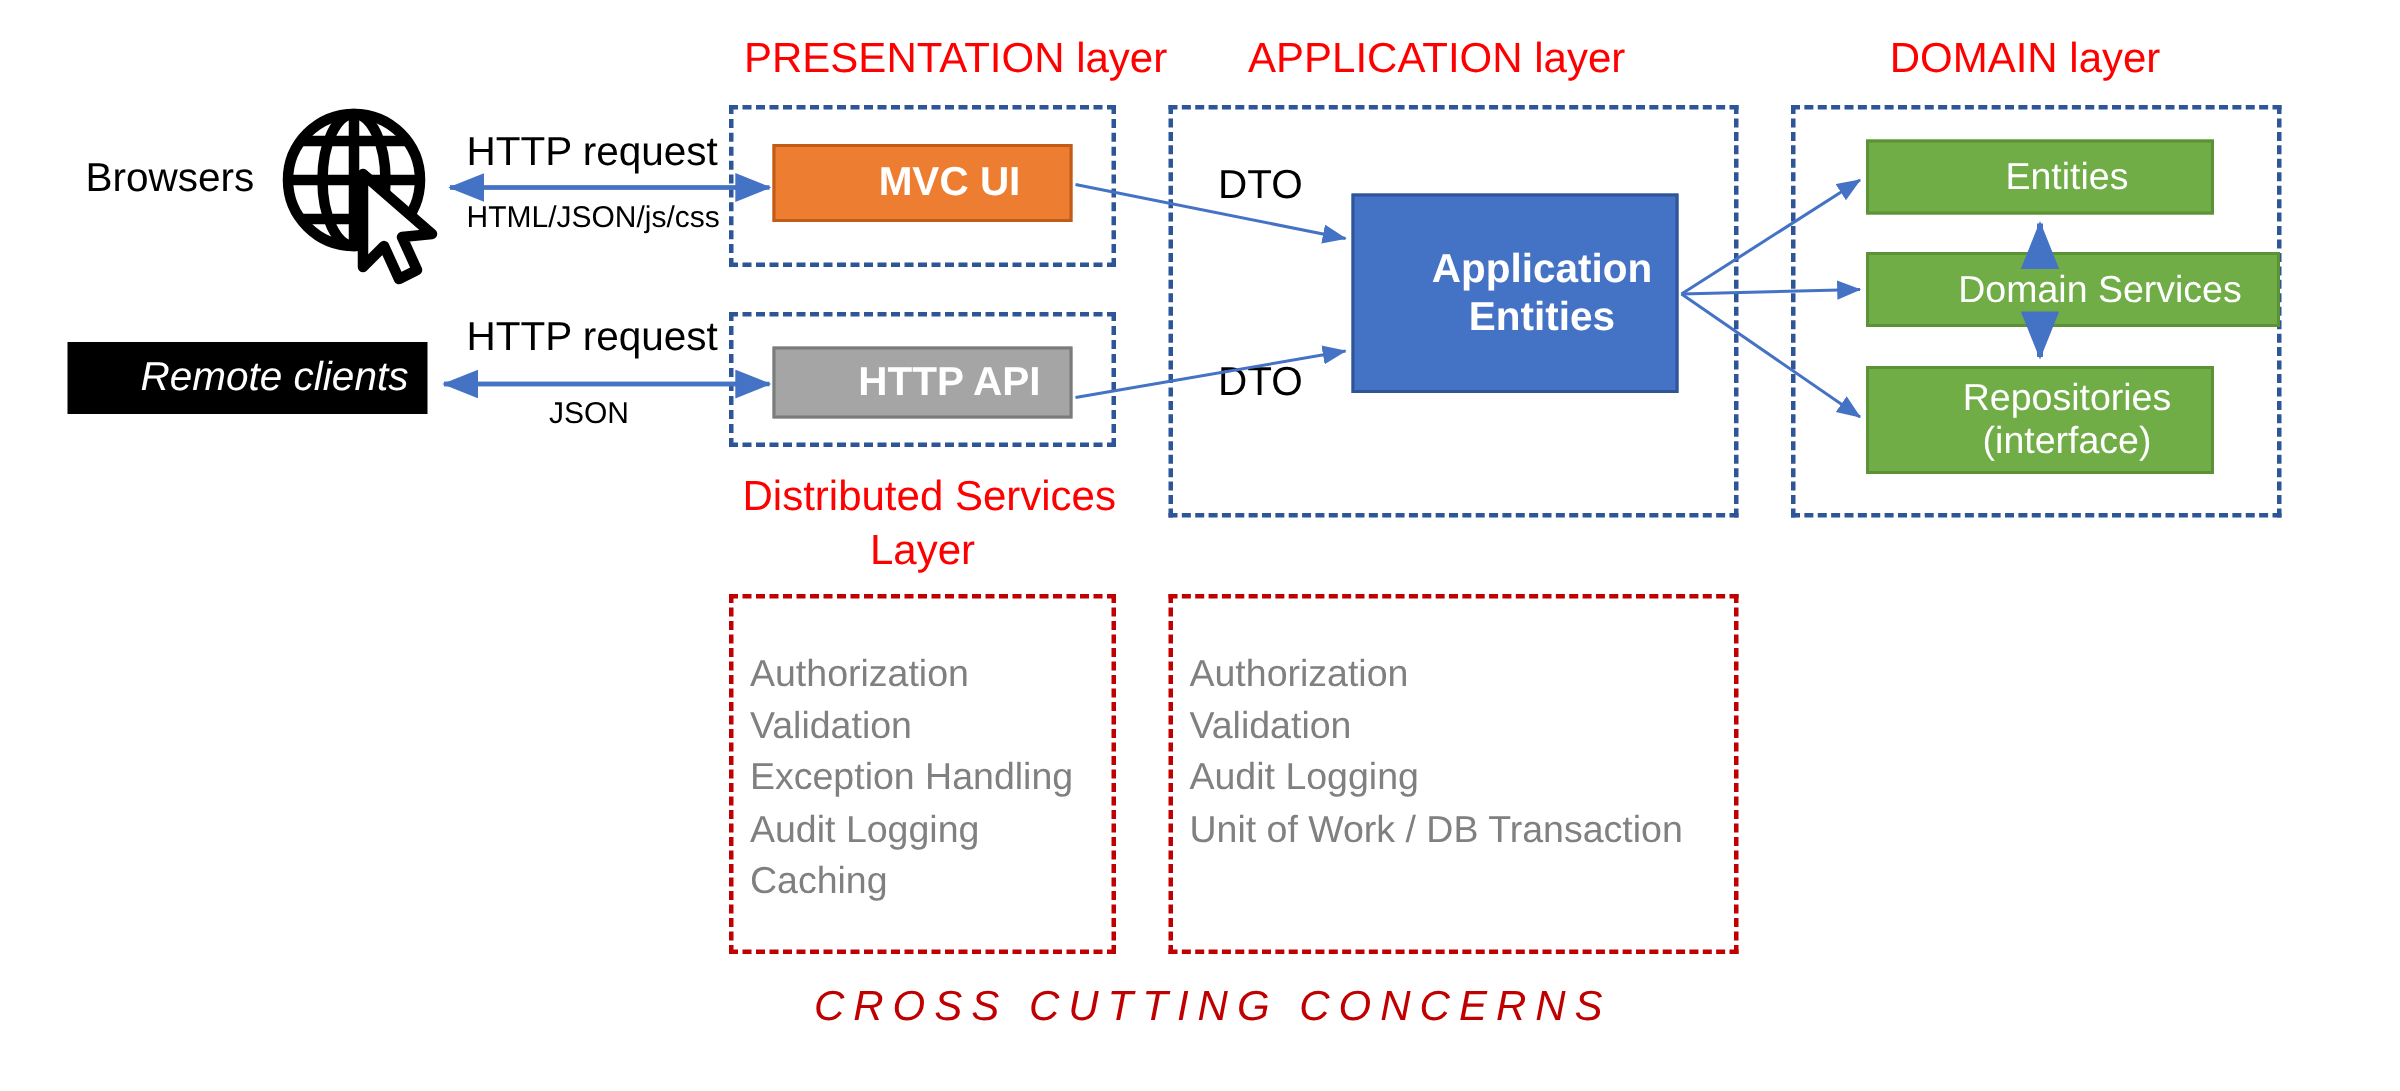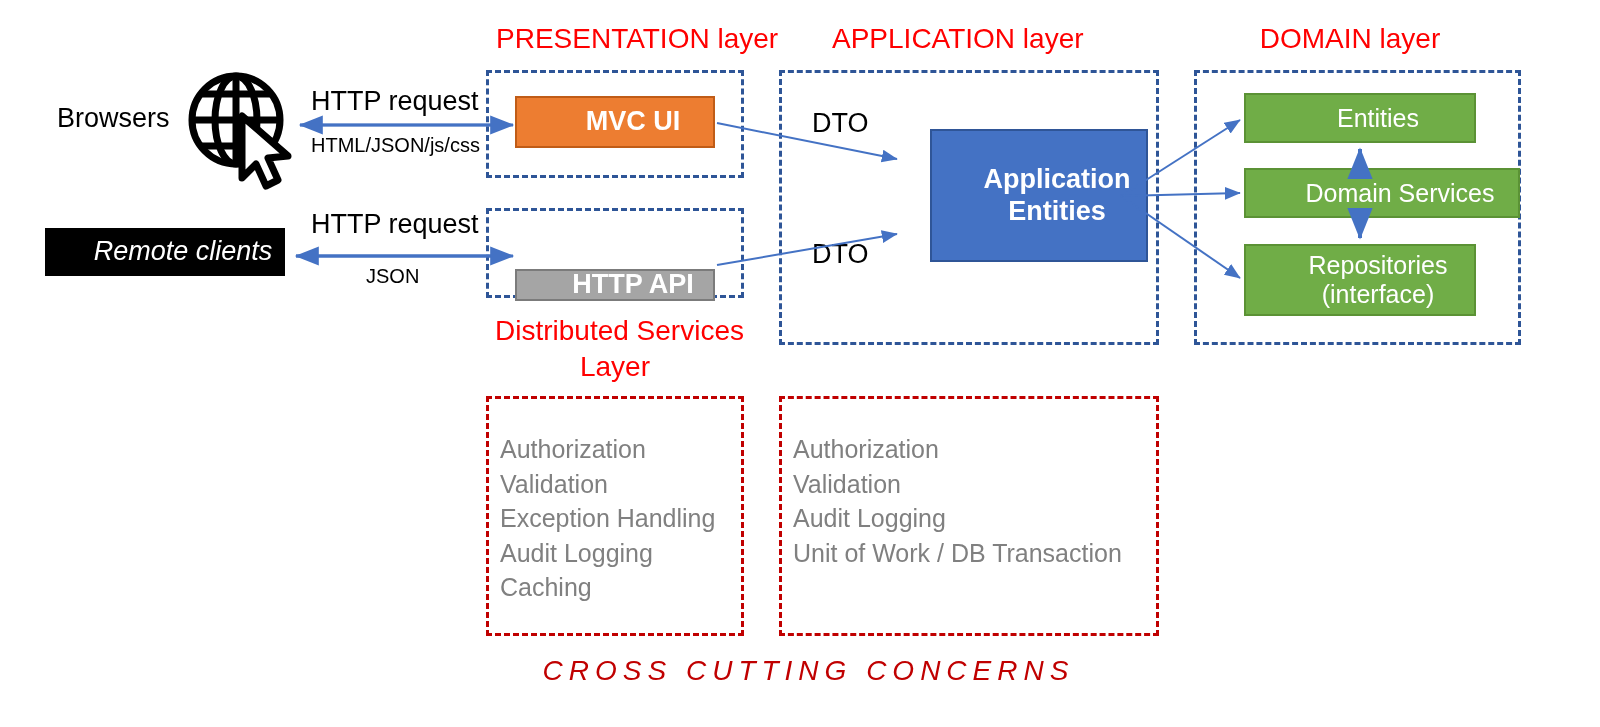--- a/index.html
+++ b/index.html
@@ -67,21 +67,20 @@
     background: #A5A5A5;
     border: 2px solid #7B7B7B;
     font-weight: bold;
     font-size: 27px;
   }
   .box-appsvc {
     background: #4472C4;
     border: 2px solid #2F5597;
     font-weight: bold;
     font-size: 27px;
-    margin-left: 29px;
   }
   .box-green {
     background: #70AD47;
     border: 2px solid #5B9235;
     font-weight: normal;
     font-size: 25px;
   }
   .box-black {
     background: #000000;
     border: none;
@@ -154,21 +153,21 @@
   <div class="lbl lbl-big" style="left:311px; top:86px;">HTTP request</div>
 
   <div class="lbl lbl-small" style="left:311px; top:134px;">HTML/JSON/js/css</div>
 
   <div class="lbl lbl-big" style="left:311px; top:209px;">HTTP request</div>
 
   <div class="lbl lbl-small" style="left:366px; top:265px;">JSON</div>
 
   <div class="box box-mvc" style="left:515px; top:96px; width:200px; height:52px;">MVC UI</div>
 
-  <div class="box box-api" style="left:515px; top:231px; width:200px; height:32px;margin-top:38px;">HTTP API</div>
+  <div class="box box-api" style="left:515px; top:231px; width:200px; height:48px;">HTTP API</div>
 
   <div class="lbl lbl-big" style="left:812px; top:108px;">DTO</div>
 
   <div class="lbl lbl-big" style="left:812px; top:239px;">DTO</div>
 
   <div class="box box-appsvc" style="left:901px; top:129px; width:218px; height:133px; flex-direction:column;">
     <span>Application</span>
     <span>Entities</span>
   </div>
 

